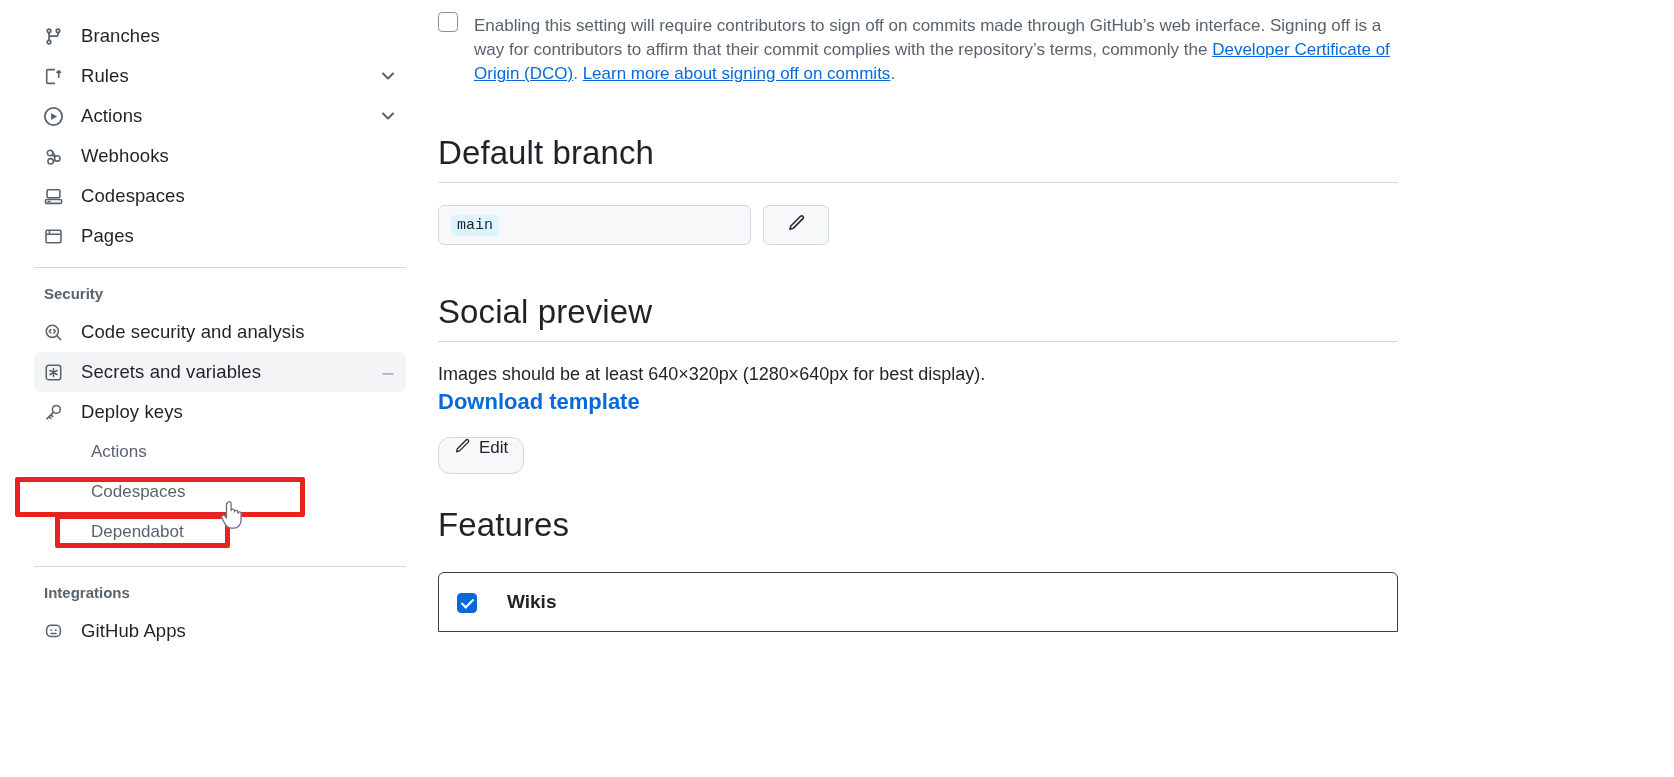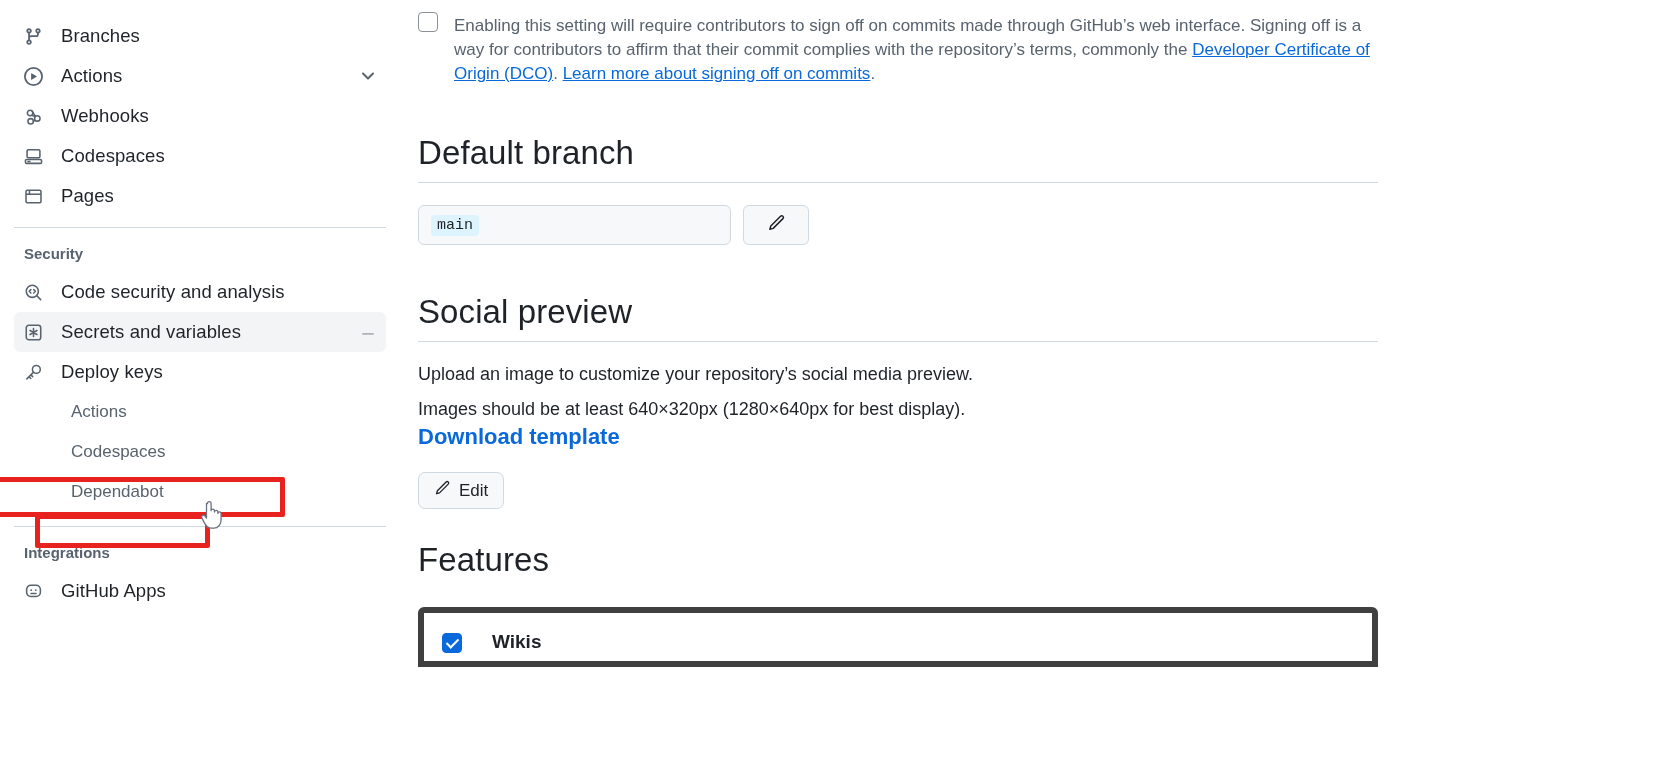--- a/index.html
+++ b/index.html
@@ -11,20 +11,21 @@
     font-family: "Liberation Sans", sans-serif;
     color: #1f2328;
     -webkit-font-smoothing: antialiased;
   }
   .page {
     position: relative;
     width: 1593px;
     height: 777px;
     display: flex;
     background: #fff;
+    margin-left: 20px;
   }
 
   
   .sidebar {
     width: 400px;
     flex: 0 0 400px;
     padding-top: 16px;
     position: relative;
     background: #fff;
   }
@@ -207,39 +208,39 @@
     border: 1px solid #d1d9e0;
     border-radius: 6px;
     background: #f6f8fa;
     display: flex; align-items: center; justify-content: center;
     cursor: pointer;
     color: #1f2328;
   }
 
   .btn {
     display: inline-flex;
-    align-items: center;
+    align-items: flex-start;
     gap: 8px;
     height: 37px;
     padding: 0 15px;
     border: 1px solid #d1d9e0;
-    border-radius: 7px;
+    border-radius: 12px;
     background: #f6f8fa;
     font-size: 17px;
     color: #1f2328;
     cursor: pointer;
   }
   .sp-line { font-size: 18px; color: #1f2328; margin: 0 0 14px 0; }
   .dl-link {
     font-size: 22px; font-weight: 600; color: #0969da;
     text-decoration: none; cursor: pointer; display: inline-block;
     margin-bottom: 22px;
   }
   .features-card {
-    border: 6px solid #404040;
+    border: 1px solid #404040;
     border-top-left-radius: 6px;
     border-top-right-radius: 6px;
     width: 960px;
     margin-top: 18px;
     padding: 18px 18px 0 18px;
     height: 60px;
     overflow: hidden;
   }
   .feature-row { display: flex; align-items: center; }
   .feature-row .lbl { font-size: 19px; font-weight: 600; margin-left: 14px; }
@@ -258,20 +259,34 @@
       <li class="nav-item">
         <span class="ico">
           <svg width="19" height="19" viewBox="0 0 16 16" fill="currentColor">
               <path d="M9.5 3.25a2.25 2.25 0 1 1 3 2.122V6A2.5 2.5 0 0 1 10 8.5H6a1 1 0 0 0-1 1v1.128a2.251 2.251 0 1 1-1.5 0V5.372a2.25 2.25 0 1 1 1.5 0v1.836A2.493 2.493 0 0 1 6 7h4a1 1 0 0 0 1-1v-.628A2.25 2.25 0 0 1 9.5 3.25Zm-6 0a.75.75 0 1 0 1.5 0 .75.75 0 0 0-1.5 0Zm8.25-.75a.75.75 0 1 0 0 1.5.75.75 0 0 0 0-1.5ZM4.25 12a.75.75 0 1 0 0 1.5.75.75 0 0 0 0-1.5Z"></path>
             </svg>
         </span>
         <span class="lbl">Branches</span>
       </li>
 
 
+      <li class="nav-item">
+        <span class="ico">
+          <svg width="19" height="19" viewBox="0 0 16 16" fill="none" stroke="currentColor" stroke-width="1.4">
+              <path d="M9.2 2.2H3.3a1 1 0 0 0-1 1v9.6a1 1 0 0 0 1 1h5.9"></path>
+              <path d="M12.4 9.3V3.1M12.4 3.1 10.6 5M12.4 3.1 14.2 5"></path>
+            </svg>
+        </span>
+        <span class="lbl">Rules</span>
+        <span class="chev">
+          <svg width="20" height="20" viewBox="0 0 16 16" fill="none" stroke="currentColor" stroke-width="1.6" stroke-linecap="round" stroke-linejoin="round">
+              <path d="M4 6l4 4 4-4"></path>
+            </svg>
+        </span>
+      </li>
 
       <li class="nav-item">
         <span class="ico">
           <svg width="19" height="19" viewBox="0 0 16 16" fill="currentColor">
               <path d="M8 0a8 8 0 1 1 0 16A8 8 0 0 1 8 0ZM1.5 8a6.5 6.5 0 1 0 13 0 6.5 6.5 0 0 0-13 0Zm4.879-2.773 4.264 2.559a.25.25 0 0 1 0 .428l-4.264 2.559A.25.25 0 0 1 6 10.559V5.442a.25.25 0 0 1 .379-.215Z"></path>
             </svg>
         </span>
         <span class="lbl">Actions</span>
         <span class="chev">
           <svg width="20" height="20" viewBox="0 0 16 16" fill="none" stroke="currentColor" stroke-width="1.6" stroke-linecap="round" stroke-linejoin="round">
@@ -427,21 +442,20 @@
             </span>
           </div>
         </div>
       </section>
 
       <div class="spacer-48"></div>
 
       <section>
         <h2 class="section">Social preview</h2>
         <div class="rule"></div>
-        <p class="sp-line">Upload an image to customize your repository’s social media preview.</p>
         <p class="sp-line" style="margin-bottom:4px">Images should be at least 640×320px (1280×640px for best display).</p>
         <a class="dl-link">Download template</a>
         <div>
           <button class="btn">
             <span>
               <svg width="17" height="17" viewBox="0 0 16 16" fill="none" stroke="currentColor" stroke-width="1.25" stroke-linejoin="round">
                   <path d="M11.4 1.9a1.4 1.4 0 0 1 2 2L5.2 12.1l-2.8.8.8-2.8Z"></path>
                 </svg>
             </span>
             <span>Edit</span>

